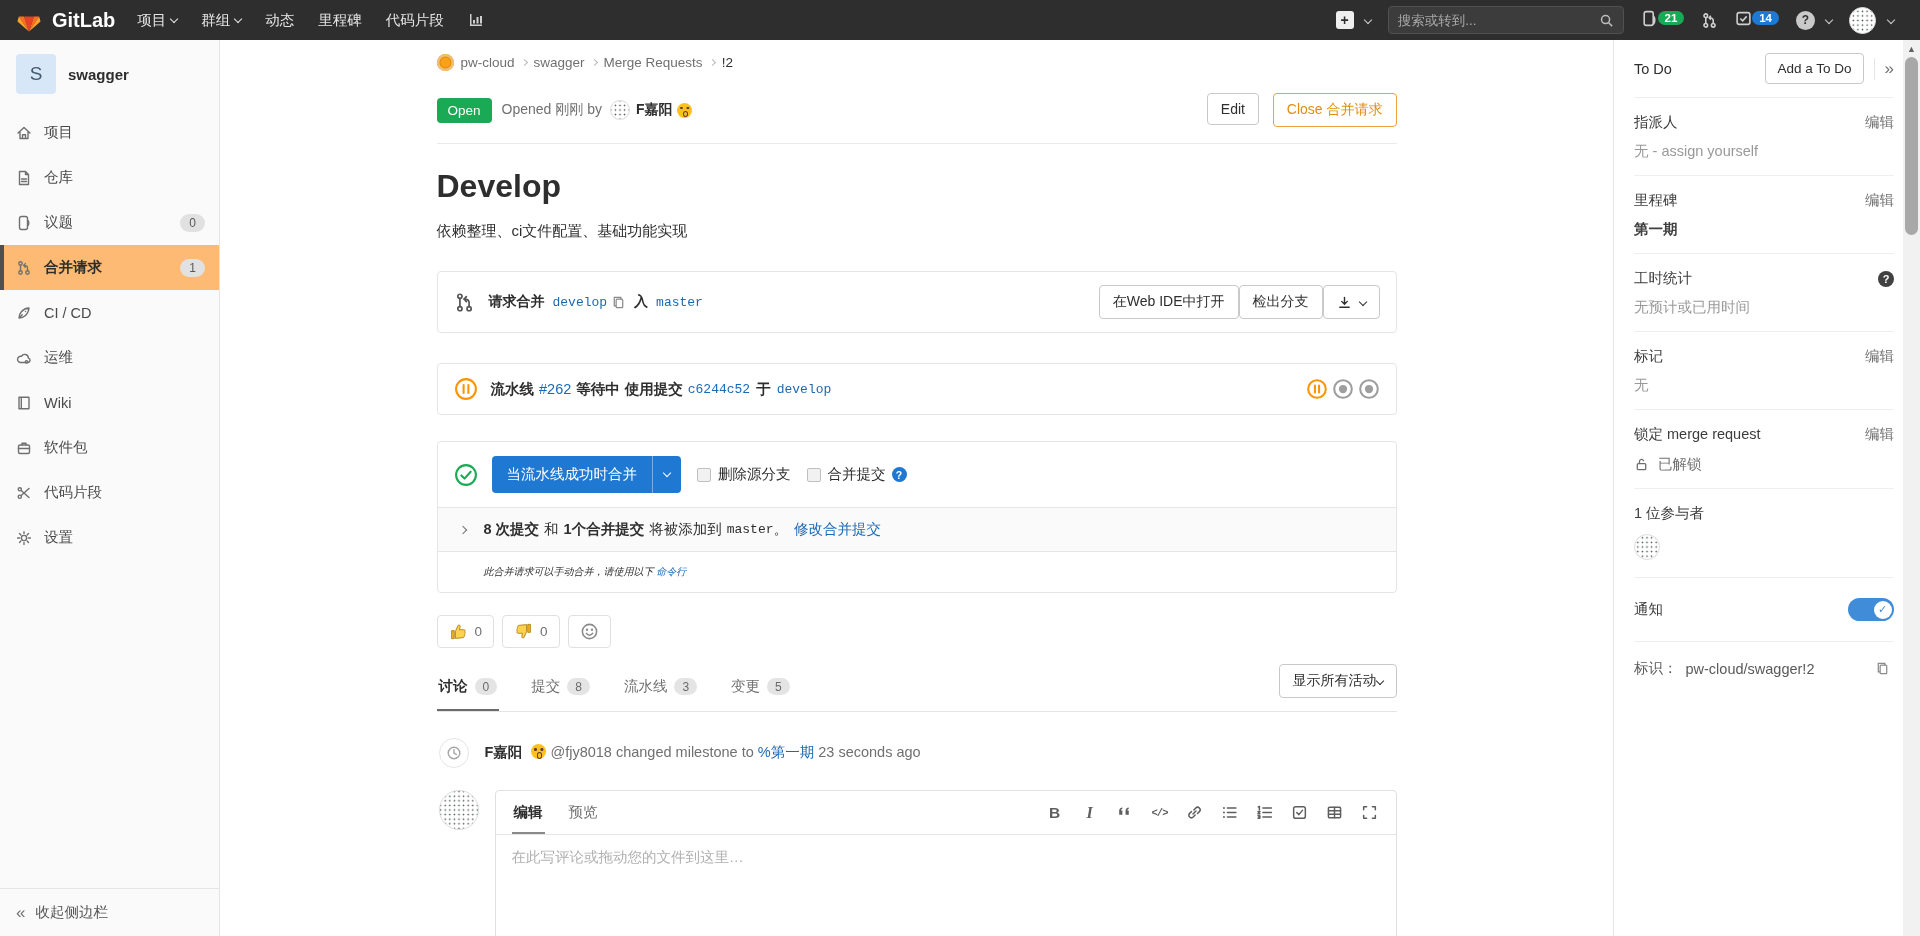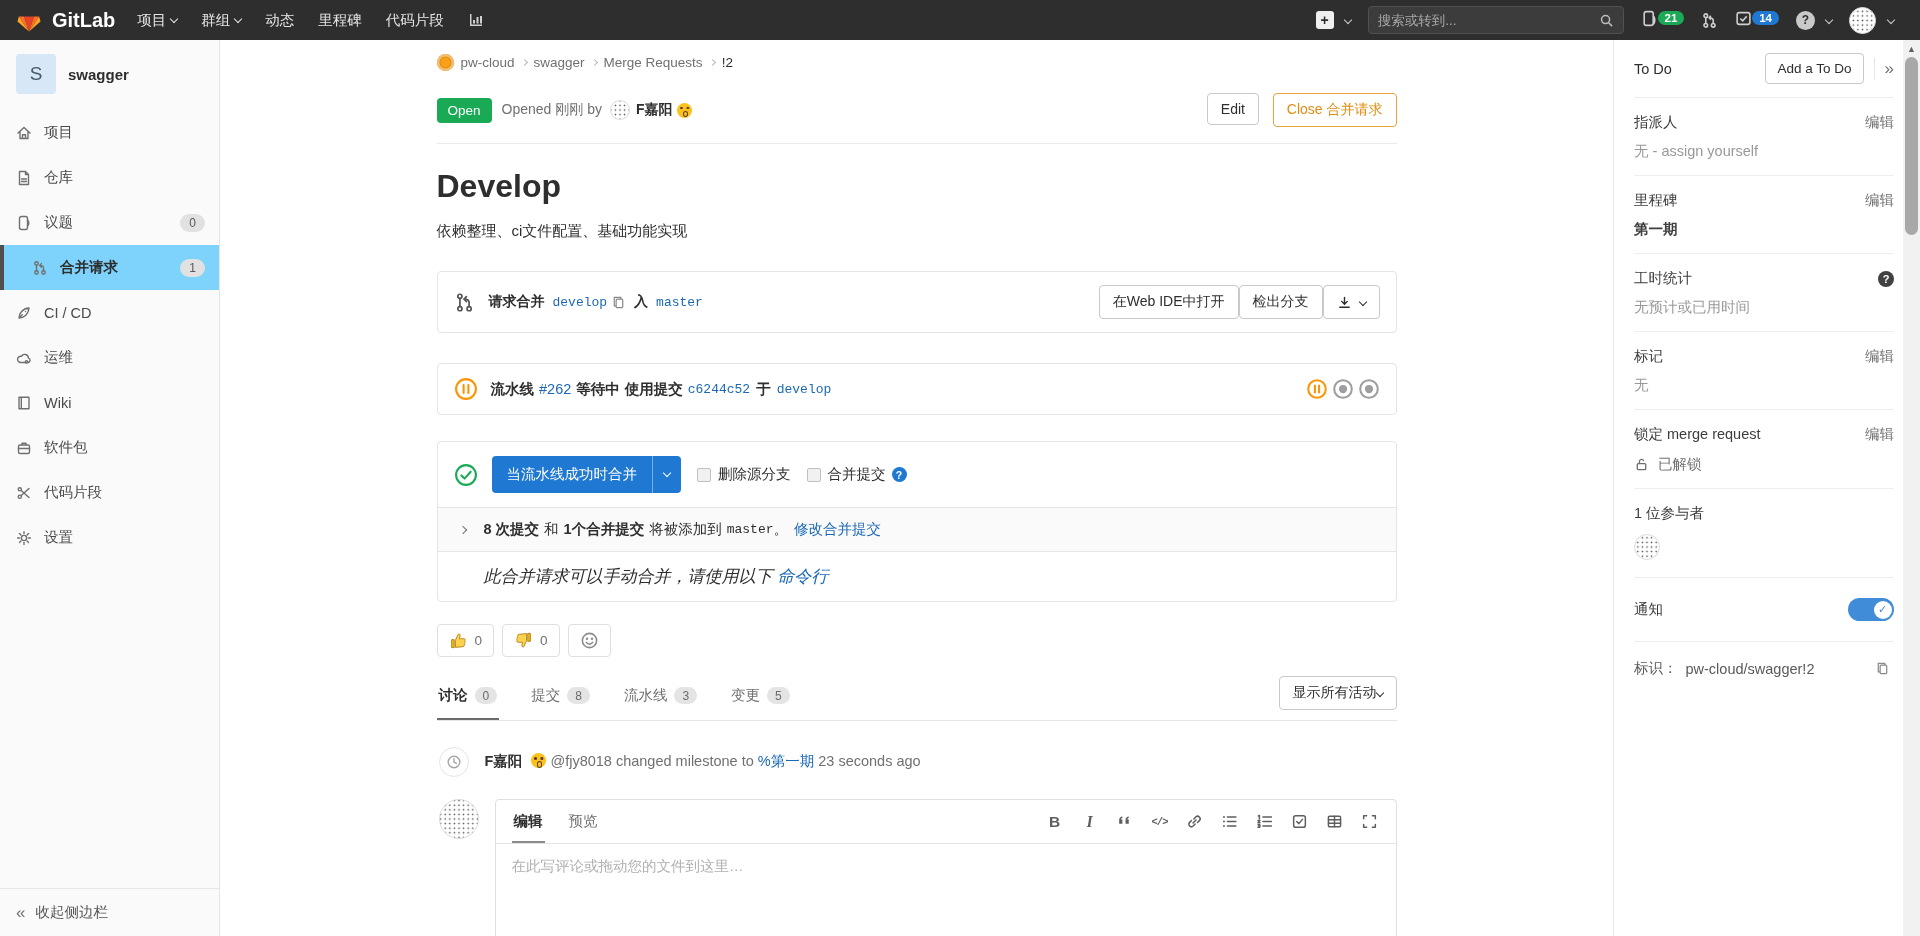--- a/index.html
+++ b/index.html
@@ -12,41 +12,41 @@
   .nav-left { display:flex; align-items:center; }
   .logo { width:26px; height:26px; margin-right:10px; }
   .brand { color:#fff; font-size:20px; font-weight:bold; margin-right:22px; }
   .nav-menu { display:flex; align-items:center; gap:24px; }
   .nav-item { color:#e6e6e6; font-size:14.5px; font-weight:500; cursor:pointer; white-space:nowrap; }
   .nav-right { margin-left:auto; display:flex; align-items:center; gap:17px; }
   .chev { display:inline-block; width:6px; height:6px; border-right:1.5px solid currentColor; border-bottom:1.5px solid currentColor; transform:rotate(45deg); margin-left:5px; vertical-align:3px; }
   .chev-r { display:inline-block; width:5px; height:5px; border-right:1.4px solid #b8b8b8; border-bottom:1.4px solid #b8b8b8; transform:rotate(-45deg); margin:0 7px; vertical-align:1px; }
   .plus-box { display:inline-flex; align-items:center; justify-content:center; width:18px; height:18px; border-radius:3px; background:#efefef; color:#2e2e2e; font-weight:bold; font-size:14px; line-height:1; }
   .nav-chev { color:#cfcfcf; }
-  .search-box { width:256px; height:28px; background:#3c3c3c; border:1px solid #505050; border-radius:4px; display:flex; align-items:center; padding:0 9px; }
+  .search-box { width:236px; height:28px; background:#3c3c3c; border:1px solid #505050; border-radius:4px; display:flex; align-items:center; padding:0 9px; }
   .search-box input { flex:1; background:transparent; border:none; outline:none; color:#ddd; font-size:13.5px; font-family:inherit; }
   .search-box input::placeholder { color:#a9a9a9; }
   .badge-green { background:#1aaa55; color:#fff; border-radius:9px; font-size:11.5px; font-weight:bold; padding:1px 7px; margin-left:-4px; position:relative; top:-5px; }
   .badge-blue { background:#1f78d1; color:#fff; border-radius:9px; font-size:11.5px; font-weight:bold; padding:1px 7px; margin-left:-4px; position:relative; top:-5px; }
   .help-circle { display:inline-flex; width:19px; height:19px; border-radius:50%; background:#c9c9c9; color:#2e2e2e; font-weight:bold; font-size:12px; align-items:center; justify-content:center; }
   .identicon { border-radius:50%; background-color:#fff; border:1px solid #ddd;
     background-image:radial-gradient(#49544a 27%, transparent 29%); background-size:4.6px 4.6px; background-position:center; }
   .nav-avatar { width:27px; height:27px; }
 
   
   .shell { display:flex; height:896px; position:relative; }
 
   
   .sidebar { width:220px; background:#fafafa; border-right:1px solid #e5e5e5; position:relative; flex:none; }
   .ctx-header { display:flex; align-items:center; padding:14px 16px 16px; }
   .ctx-avatar { width:40px; height:40px; border-radius:4px; background:#d8e7f7; color:#41596e; font-size:19px; display:flex; align-items:center; justify-content:center; }
   .ctx-name { font-weight:bold; font-size:15px; margin-left:12px; }
   .side-item { display:flex; align-items:center; height:45px; padding:0 14px 0 16px; color:#4a4a4a; font-size:14.5px; cursor:pointer; }
   .side-item .s-icon { width:16px; height:16px; margin-right:12px; flex:none; display:inline-flex; align-items:center; justify-content:center; color:#707070; font-size:15px; }
-  .side-item.active { background:#7dd3fc; border-left:4px solid #4f4f4f; padding-left:28px; font-weight:bold; color:#2e2e2e; }
+  .side-item.active { background:#fdba74; border-left:4px solid #4f4f4f; padding-left:12px; font-weight:bold; color:#2e2e2e; }
   .side-badge { margin-left:auto; background:#e1e1e1; color:#585858; border-radius:9px; font-size:12px; font-weight:normal; padding:2px 9px; }
   .collapse-bar { position:absolute; bottom:0; left:0; width:100%; height:48px; border-top:1px solid #e5e5e5; display:flex; align-items:center; padding:0 16px; color:#555; font-size:14.5px; cursor:pointer; background:#fafafa; }
   .collapse-bar .dbl { font-size:17px; margin-right:10px; color:#707070; }
   svg.li { width:16px; height:16px; stroke:#707070; fill:none; stroke-width:1.4; stroke-linecap:round; stroke-linejoin:round; }
 
   
   .main { flex:1; overflow:hidden; background:#fff; }
   .content { width:960px; margin:0 auto; }
 
   .breadcrumb { display:flex; align-items:center; padding-top:14px; font-size:13.5px; color:#707070; }
@@ -87,28 +87,28 @@
   .ok-icon { width:24px; height:24px; margin-right:14px; flex:none; }
   .btn-group { display:flex; }
   .btn-primary { background:#1f78d1; color:#fff; border:none; padding:9px 15px; font-size:14.5px; border-radius:4px 0 0 4px; cursor:pointer; font-family:inherit; }
   .btn-caret { background:#1f78d1; border:none; border-left:1px solid rgba(255,255,255,.4); border-radius:0 4px 4px 0; padding:0 11px; cursor:pointer; color:#fff; }
   .btn-caret .chev { margin:0; border-color:#fff; }
   .cb-label { display:inline-flex; align-items:center; margin-left:16px; font-size:14.5px; color:#2e2e2e; }
   .cb { width:14px; height:14px; border:1px solid #c0c0c0; background:#f1f1f1; border-radius:2px; margin-right:7px; }
   .q-blue { display:inline-flex; width:15px; height:15px; border-radius:50%; background:#1f78d1; color:#fff; font-size:10.5px; font-weight:bold; align-items:center; justify-content:center; margin-left:6px; }
   .commits-row { background:#fafafa; border-top:1px solid #e5e5e5; padding:12px 16px; display:flex; align-items:center; font-size:14.5px; }
   .row-chev { display:inline-block; width:6px; height:6px; border-right:1.7px solid #707070; border-bottom:1.7px solid #707070; transform:rotate(-45deg); margin:0 18px 0 6px; }
-  .manual-row { border-top:1px solid #e5e5e5; padding:13px 16px 13px 46px; font-style:italic; font-size:17px; }
+  .manual-row { border-top:1px solid #e5e5e5; padding:13px 16px 13px 46px; font-style:italic; font-size:10px; }
   .link { color:#1b69b6; }
 
   .awards { margin-top:22px; display:flex; gap:8px; }
   .award-btn { display:inline-flex; align-items:center; gap:7px; border:1px solid #e0e0e0; border-radius:4px; background:#fff; padding:6px 11px; cursor:pointer; color:#707070; font-size:13.5px; }
   .award-btn svg { width:19px; height:19px; }
 
-  .tabs-row { margin-top:16px; border-bottom:1px solid #e5e5e5; display:flex; align-items:center; }
+  .tabs-row { margin-top:16px; border-bottom:1px solid #e5e5e5; display:flex; align-items:flex-start; }
   .tab { display:flex; align-items:center; gap:7px; padding:13px 2px; margin-right:30px; color:#707070; font-size:14.5px; cursor:pointer; border-bottom:2px solid transparent; }
   .tab.active { color:#2e2e2e; font-weight:bold; border-bottom-color:#6b6b6b; }
   .tab-badge { background:#e4e4e4; color:#6a6a6a; border-radius:9px; padding:1.5px 8px; font-size:12px; font-weight:normal; }
   .tabs-row .filter { margin-left:auto; margin-bottom:8px; }
 
   .activity { margin-top:26px; display:flex; align-items:flex-start; padding-left:2px; font-size:14.5px; }
   .clock-wrap { width:30px; height:30px; border-radius:50%; border:1px solid #e5e5e5; display:flex; align-items:center; justify-content:center; margin-right:16px; flex:none; }
   .clock-wrap svg { width:16px; height:16px; stroke:#a5a5a5; fill:none; stroke-width:1.4; stroke-linecap:round; }
   .activity .body { padding-top:5px; color:#707070; }
 

